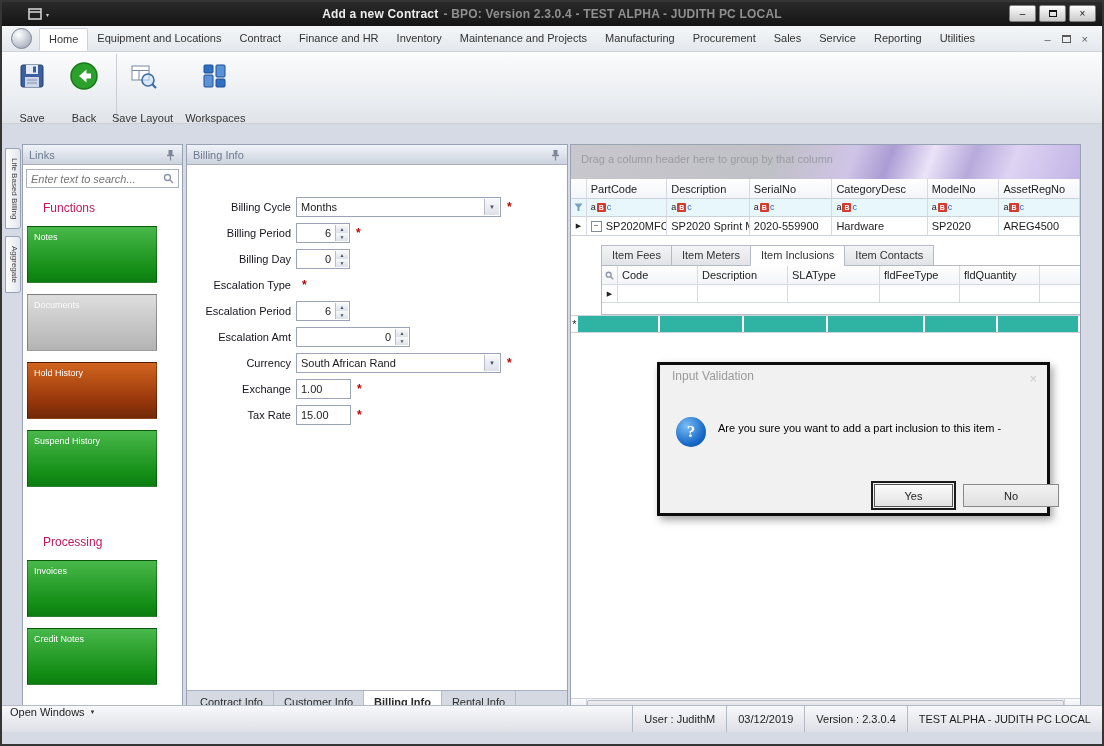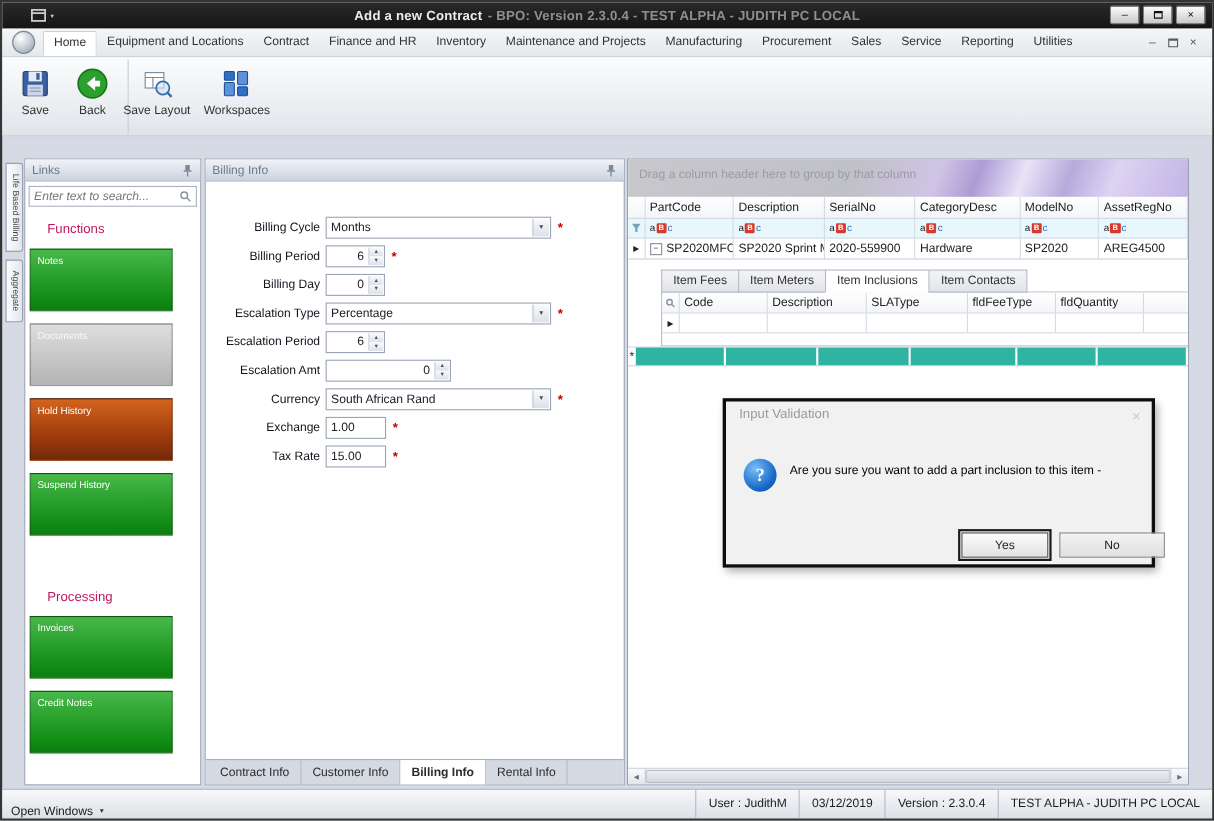--- a/index.html
+++ b/index.html
@@ -23,21 +23,21 @@
   .rtab{padding:4px 9px 5px 9px;font-size:11px;color:#333;white-space:nowrap;height:23px}
   .rtab.active{background:#fff;border:1px solid #cdd2d9;border-bottom-color:#fff;border-radius:2px 2px 0 0}
   .mdi-controls{margin-left:auto;display:flex;gap:11px;align-items:center;padding:0 14px 6px 0;color:#5a5a5a;font-size:11px}
   .mdi-maxi{width:9px;height:8px;border:1px solid #5a5a5a;border-top-width:2px;display:inline-block}
 
   
   .ribbon{position:absolute;top:50px;left:0;right:0;height:72px;background:linear-gradient(#fbfcfd,#e9ecf0 70%,#e0e4e9);border-bottom:1px solid #ccd1d8}
   .rb-group{position:absolute;top:2px;height:68px;display:flex;align-items:flex-start;padding-top:4px}
   .rb-group.g1{left:4px;border-right:1px solid #c9ced6;padding-right:6px}
   .rb-group.g2{left:104px}
-  .rbtn{min-width:52px;display:flex;flex-direction:column;align-items:center;gap:3px;font-size:11px;color:#333;padding:2px 6px}
+  .rbtn{min-width:52px;display:flex;flex-direction:column;align-items:center;gap:20px;font-size:11px;color:#333;padding:2px 6px}
   .rbtn .ric{width:32px;height:32px;display:flex;align-items:center;justify-content:center}
 
   
   .grouprow{position:absolute;top:122px;left:0;right:0;height:16px;background:linear-gradient(#e7eaef,#d6dae0);border-bottom:1px solid #c2c7cf;font-size:10px;color:#77808e}
   .glabel{position:absolute;top:0;height:16px;display:flex;align-items:center;justify-content:center}
   .glabel.p{left:0;width:100px}
   .glabel.f{left:102px;width:146px}
   .launcher{position:absolute;right:4px;bottom:4px;width:0;height:0;border-bottom:5px solid #98a0ae;border-left:5px solid transparent}
   .collapse-chevron{position:absolute;right:12px;top:4px}
 
@@ -124,21 +124,21 @@
   .dialog{position:absolute;left:655px;top:360px;width:393px;height:154px;background:#f1f1f1;border:3px solid #0d0d0d;box-shadow:3px 4px 8px rgba(0,0,0,.35);z-index:10}
   .dlg-title{position:absolute;left:12px;top:4px;font-size:12px;color:#9a9a9a}
   .dlg-close{position:absolute;right:10px;top:6px;font-size:13px;color:#c9c9c9}
   .dlg-icon{position:absolute;left:16px;top:52px;width:30px;height:30px;border-radius:50%;background:radial-gradient(circle at 35% 30%,#79bdf5,#1668c8 65%,#0c4b9b);color:#fff;font-weight:bold;font-size:17px;display:flex;align-items:center;justify-content:center;font-family:"Liberation Serif",serif}
   .dlg-msg{position:absolute;left:58px;top:56px;font-size:11px;color:#000;line-height:14px}
   .dlg-btn{position:absolute;height:23px;font-size:11px;display:flex;align-items:center;justify-content:center;background:linear-gradient(#fcfcfc,#e2e2e2);border:1px solid #8a8a8a}
   .dlg-btn.yes{left:214px;top:119px;width:79px;border:1px solid #555;outline:2px solid #1b1b1b;outline-offset:1px}
   .dlg-btn.no{left:303px;top:119px;width:96px;background:linear-gradient(#f2f2f2,#e0e0e0)}
 
   
-  .statusbar{position:absolute;left:0;right:0;bottom:0;height:27px;background:linear-gradient(#f7f8fa,#dde0e6);border-top:1px solid #b4bac4;display:flex;align-items:flex-end;font-size:11px;color:#1c1c1c;padding:0 0 0 8px}
+  .statusbar{position:absolute;left:0;right:0;bottom:12px;height:27px;background:linear-gradient(#f7f8fa,#dde0e6);border-top:1px solid #b4bac4;display:flex;align-items:flex-start;font-size:11px;color:#1c1c1c;padding:0 0 0 8px}
   .ow{display:flex;align-items:center;gap:5px}
   .ow .caret{font-size:6px;color:#333}
   .sb-right{margin-left:auto;display:flex;align-items:stretch;height:100%}
   .sb-item{padding:0 11px;border-left:1px solid #b4bac4;display:flex;align-items:center;white-space:nowrap}
 </style>
 </head>
 <body>
 
 <div class="window">
 
@@ -313,24 +313,20 @@
           <span>0</span>
           <span class="arrows">
               <span>▲</span>
               <span>▼</span>
             </span>
         </div>
       </div>
 
       <div class="frow">
         <span class="flabel">Escalation Type</span>
-        <div class="combo">
-          <span>Percentage</span>
-          <span class="dd">▼</span>
-        </div>
         <span class="req">*</span>
       </div>
 
       <div class="frow">
         <span class="flabel">Escalation Period</span>
         <div class="spin w54">
           <span>6</span>
           <span class="arrows">
               <span>▲</span>
               <span>▼</span>

